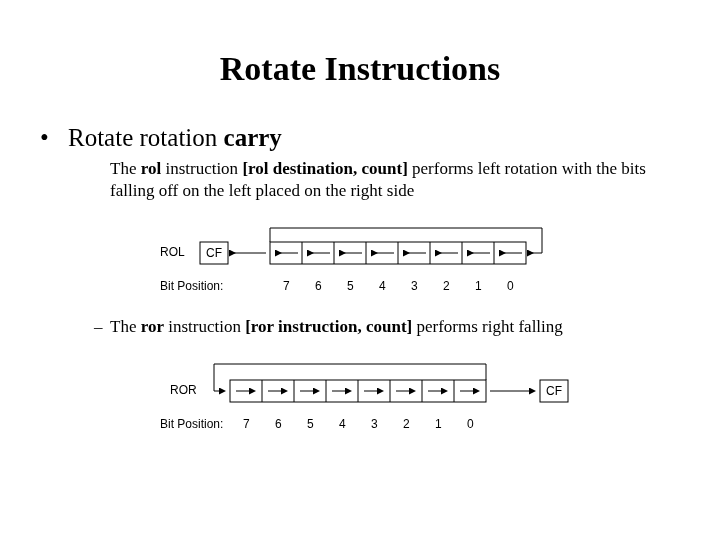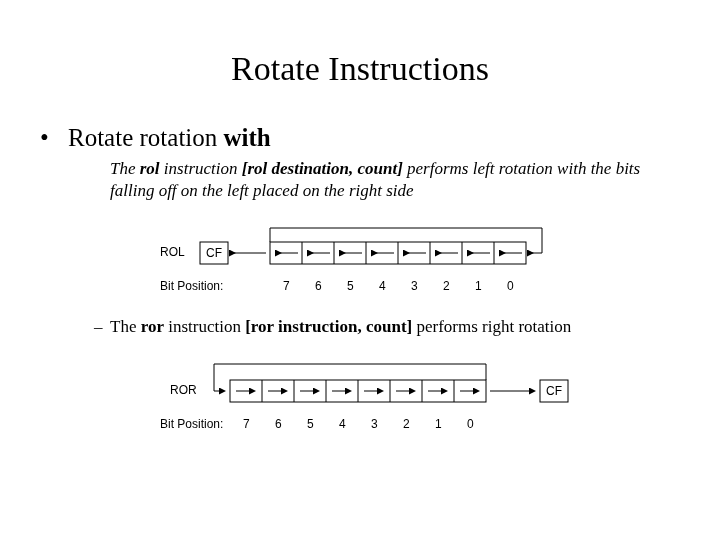--- a/index.html
+++ b/index.html
@@ -15,41 +15,40 @@
     position: relative;
     width: 720px;
     height: 540px;
     box-sizing: border-box;
     padding: 50px 40px 0 40px;
   }
   .title {
     text-align: center;
     font-size: 34px;
     margin: 0 0 36px 0;
-    font-weight: normal;
+    font-weight: bold;
   }
   .bullet-row {
     display: flex;
     align-items: baseline;
     font-size: 25px;
     margin-bottom: 6px;
   }
   .bullet-dot {
     width: 28px;
     flex: 0 0 28px;
     text-align: left;
     font-size: 25px;
     line-height: 1;
   }
   .body-indent {
     margin-left: 70px;
     margin-right: 30px;
     font-size: 17px;
     line-height: 1.3;
-    font-style: italic;
   }
   .sub-bullet-row {
     display: flex;
     align-items: baseline;
     font-size: 17px;
     margin-left: 54px;
     margin-right: 30px;
     margin-top: 10px;
     line-height: 1.3;
   }
@@ -72,21 +71,21 @@
 </head>
 <body>
 
 <div class="slide">
 
   <h1 class="title">Rotate Instructions</h1>
 
   <div class="bullet-row">
     <span class="bullet-dot">•</span>
     <span>
-      <span>Rotate rotation </span><b>with</b>
+      <span>Rotate rotation </span><b>carry</b>
     </span>
   </div>
 
   <div class="body-indent">
     <span>The </span><b>rol</b><span> instruction </span><b>[rol destination, count]</b><span> performs left rotation with the bits falling off on the left placed on the right side</span>
   </div>
 
   <div class="diagram">
     <svg class="diag-svg" width="560" height="92" viewBox="0 0 560 92">
       <defs>
@@ -135,21 +134,21 @@
       <text class="diag-label" x="371" y="76">3</text>
       <text class="diag-label" x="403" y="76">2</text>
       <text class="diag-label" x="435" y="76">1</text>
       <text class="diag-label" x="467" y="76">0</text>
     </svg>
   </div>
 
   <div class="sub-bullet-row">
     <span class="sub-dash">–</span>
     <span>
-      <span>The </span><b>ror</b><span> instruction </span><b>[ror instruction, count]</b><span> performs right rotation</span>
+      <span>The </span><b>ror</b><span> instruction </span><b>[ror instruction, count]</b><span> performs right falling</span>
     </span>
   </div>
 
   <div class="diagram">
     <svg class="diag-svg" width="620" height="92" viewBox="0 0 620 92">
       <defs>
         <marker id="arR" markerWidth="7" markerHeight="7" refX="5" refY="3.5" orient="auto">
           <path d="M0,0 L7,3.5 L0,7 Z" fill="#000"></path>
         </marker>
         <marker id="arL2" markerWidth="7" markerHeight="7" refX="2" refY="3.5" orient="auto">

